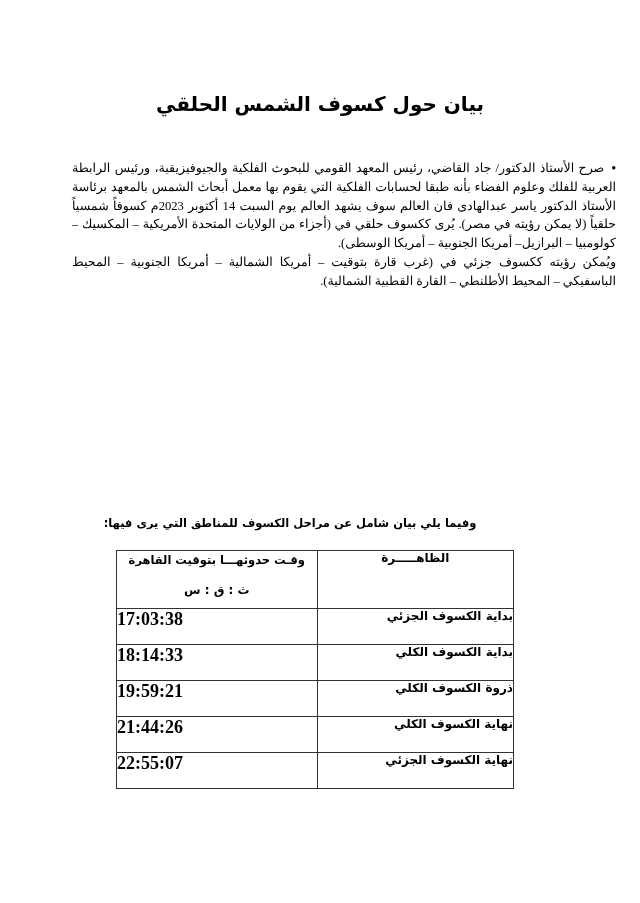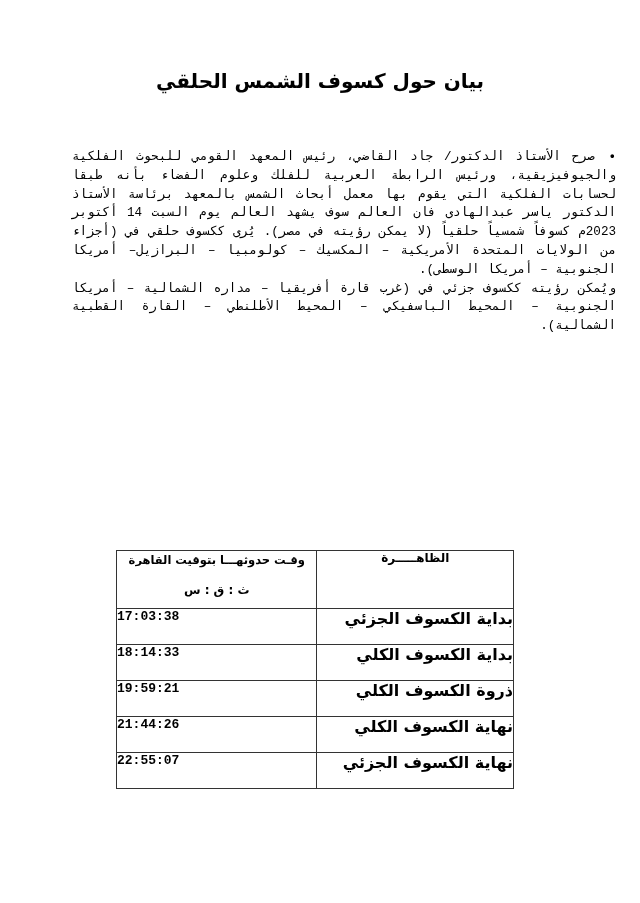--- a/index.html
+++ b/index.html
@@ -22,32 +22,33 @@
       direction: rtl;
     }
     .title {
       position: absolute;
       left: 0; right: 0;
       text-align: center;
       font-weight: bold;
       font-size: 20px;
       line-height: 26px;
       font-family: "DejaVu Sans", sans-serif;
+      margin-top: 23px;
     }
     .title.t1 { top: 68px; }
     .title.t2 { top: 110px; }
     .body-text {
       position: absolute;
       left: 72px;
       width: 544px;
-      top: 148px;
+      top: 159px;
       font-size: 12.6px;
       line-height: 18.8px;
       text-align: justify;
-      font-family: Liberation Mono, monospace;
+      font-family: Liberation Serif, serif;
     }
     .body-text p {
       margin: 0;
     }
     .bullet {
       font-weight: bold;
       margin-left: 3px;
     }
     .intro-line {
       position: absolute;
@@ -92,44 +93,45 @@
       font-size: 11.5px;
     }
     th.col-time .line2 {
       display: block;
       margin-top: 16px;
       font-size: 12px;
     }
     td.phenom {
       font-family: "DejaVu Sans", sans-serif;
       font-weight: bold;
-      font-size: 16px;
+      font-size: 12px;
       height: 35px;
       padding-top: 4px;
     }
     td.time {
-      font-family: Liberation Mono, monospace;
+      font-family: Liberation Serif, serif;
       font-weight: bold;
-      font-size: 13px;
+      font-size: 18px;
       direction: ltr;
       padding-top: 3px;
     }
   </style>
 </head>
 <body>
 
 <div class="page">
 
   <div class="title t1">بيان حول كسوف الشمس الحلقي</div>
 
   <div class="body-text">
     <p><span class="bullet">•</span> <span>صرح الأستاذ الدكتور/ جاد القاضي، رئيس المعهد القومي للبحوث الفلكية والجيوفيزيقية، ورئيس الرابطة العربية للفلك وعلوم الفضاء بأنه طبقا لحسابات الفلكية التي يقوم بها معمل أبحاث الشمس بالمعهد برئاسة الأستاذ الدكتور ياسر عبدالهادى فان العالم سوف يشهد العالم يوم السبت 14 أكتوبر 2023م كسوفاً شمسياً حلقياً (لا يمكن رؤيته في مصر). يُرى ككسوف حلقي في (أجزاء من الولايات المتحدة الأمريكية – المكسيك – كولومبيا – البرازيل– أمريكا الجنوبية – أمريكا الوسطى).</span></p>
-    <p>ويُمكن رؤيته ككسوف جزئي في (غرب قارة أفريقيا – مداره الشمالية – أمريكا الجنوبية – المحيط الباسفيكي – المحيط الأطلنطي – القارة القطبية الشمالية).</p>
+    <p>ويُمكن رؤيته ككسوف جزئي في (غرب قارة بتوقيت – أمريكا الشمالية – أمريكا الجنوبية – المحيط الباسفيكي – المحيط الأطلنطي – القارة القطبية الشمالية).</p>
   </div>
 
+  <div class="intro-line">وفيما يلي بيان شامل عن مراحل الكسوف للمناطق التي يرى فيها:</div>
 
   <table class="phases">
     <thead>
       <tr>
         <th class="col-phenom">الظاهـــــرة</th>
         <th class="col-time">
           <span class="line1">وقـت حدوثهـــا بتوقيت القاهرة</span>
           <span class="line2">ث : ق : س</span>
         </th>
       </tr>

